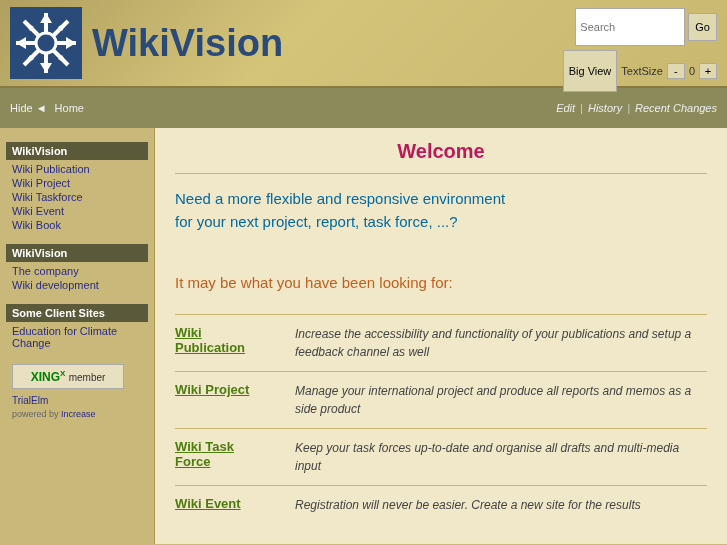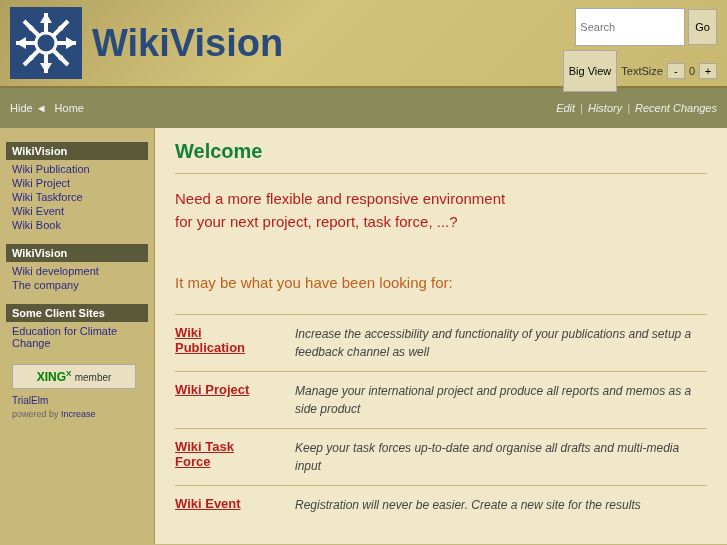--- a/index.html
+++ b/index.html
@@ -45,21 +45,21 @@
       gap: 3px;
     }
     #search-input {
       width: 110px;
       height: 19px;
       border: 1px solid #aaa;
       font-size: 11px;
       padding: 18px 4px;
     }
     #search-button {
-      height: 36px;
+      height: 28px;
       background: #e0d8b0;
       border: 1px solid #aaa;
       font-size: 11px;
       padding: 0 6px;
       cursor: pointer;
     }
     #view-row {
       display: flex;
       align-items: center;
       gap: 4px;
@@ -175,21 +175,21 @@
       display: block;
       text-decoration: none;
     }
 
     
     #xing-box {
       margin: 8px 6px 4px 6px;
       border: 1px solid #aaa;
       background: #e8e0c0;
       padding: 4px;
-      width: 124px;
+      width: 112px;
       text-align: center;
     }
     #xing-logo {
       font-size: 12px;
       font-weight: bold;
       color: #008000;
     }
     #xing-text {
       font-size: 10px;
       color: #333;
@@ -210,30 +210,30 @@
       text-decoration: none;
     }
 
     
     #content {
       flex: 1;
       background: #f0e8c8;
       padding: 12px 20px 20px 20px;
     }
     #welcome-title {
-      text-align: left;
-      color: #15803d;
+      text-align: center;
+      color: #be185d;
       font-size: 20px;
       font-weight: bold;
       margin-bottom: 14px;
       border-bottom: 1px solid #c8b870;
       padding-bottom: 10px;
     }
     #intro-text {
-      color: #b91c1c;
+      color: #0369a1;
       font-size: 15px;
       line-height: 1.5;
       margin-bottom: 16px;
     }
     #sub-text {
       color: #c06020;
       font-size: 15px;
       line-height: 1.5;
       margin-bottom: 20px;
     }
@@ -249,21 +249,21 @@
     }
     .feature-row:first-child {
       border-top: 1px solid #c8b870;
     }
     .feature-link-cell {
       width: 110px;
       padding: 10px 10px 10px 0;
       vertical-align: top;
     }
     .feature-link {
-      color: #b91c1c;
+      color: #4d7c0f;
       font-size: 13px;
       font-weight: bold;
       text-decoration: underline;
       cursor: pointer;
       text-align: right;
     }
     .feature-desc-cell {
       padding: 10px 0 10px 10px;
       color: #444;
       font-size: 12px;
@@ -330,22 +330,22 @@
   <div id="sidebar">
     <div class="sidebar-section">WikiVision</div>
     <a class="sidebar-link" href="#">Wiki Publication</a>
     <a class="sidebar-link" href="#">Wiki Project</a>
     <a class="sidebar-link" href="#">Wiki Taskforce</a>
     <a class="sidebar-link" href="#">Wiki Event</a>
     <a class="sidebar-link" href="#">Wiki Book</a>
 
     <div class="sidebar-gap"></div>
     <div class="sidebar-section">WikiVision</div>
+    <a class="sidebar-link" href="#">The company</a>
     <a class="sidebar-link" href="#">Wiki development</a>
-    <a class="sidebar-link" href="#">The company</a>
 
     <div class="sidebar-gap"></div>
     <div class="sidebar-section">Some Client Sites</div>
     <a class="sidebar-plain" href="#">Education for Climate Change</a>
     <div class="sidebar-gap"></div>
 
     <div id="xing-box">
       <span id="xing-logo">XING<sup style="font-size:8px">X</sup></span>
       <span id="xing-text">member</span>
     </div>

